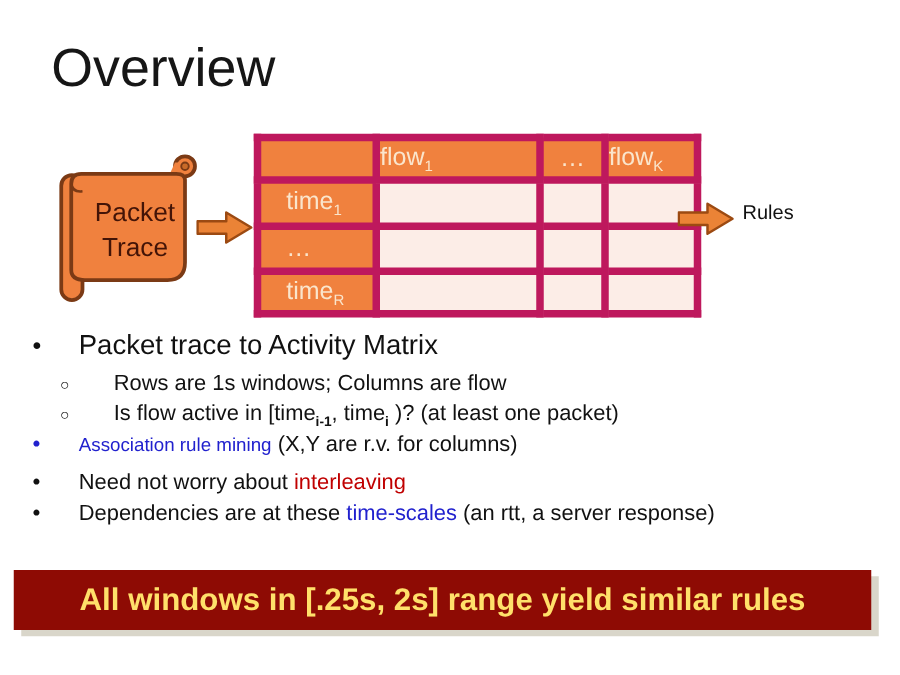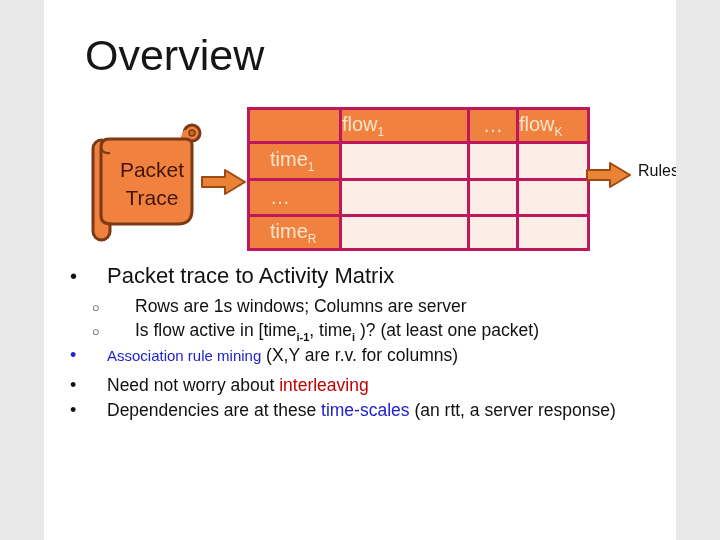--- a/index.html
+++ b/index.html
@@ -1,27 +1,27 @@
 <!DOCTYPE html>
 <html><head>
 <meta charset="utf-8">
 <style>
   html,body{margin:0;padding:0;background:#e9e9e9;}
   .stage{
-    position:relative;width:632px;height:540px;background:#ffffff;
+    position:relative;width:720px;height:540px;background:#ffffff;
     font-family:"Liberation Sans",sans-serif;overflow:hidden;margin:0 auto;
   }
   
   .title{position:absolute;left:41px;top:32px;font-size:43px;color:#161616;line-height:1.1;}
   
   .matrix-title{position:absolute;left:282px;top:81px;font-size:20px;color:#111;}
   .rules-label{position:absolute;left:594px;top:162px;font-size:16px;color:#111;}
   
   table.matrix{position:absolute;left:203px;top:107px;border-collapse:collapse;table-layout:fixed;}
-  table.matrix td,table.matrix th{border:3px solid #be185d;padding:0;font-weight:normal;}
+  table.matrix td,table.matrix th{border:6px solid #be185d;padding:0;font-weight:normal;}
   table.matrix .c0{width:69px;padding-left:20px;}
   table.matrix .c1{width:125px;}
   table.matrix .c2{width:46px;}
   table.matrix .c3{width:68px;}
   table.matrix tr.r0{height:34px;}
   table.matrix tr.r1{height:37px;}
   table.matrix tr.r2{height:36px;}
   table.matrix tr.r3{height:34px;}
   .hcell{background:#F0813E;color:#FAE5CC;font-size:20px;text-align:left;padding-left:9px;vertical-align:middle;}
   .hcell.center{text-align:center;padding-left:0;}
@@ -117,21 +117,21 @@
 
   <div class="rules-label">Rules</div>
 
   <div class="bline b1">
     <span class="mk">•</span>
     <span>Packet trace to Activity Matrix</span>
   </div>
 
   <div class="bline subline sub1">
     <span class="mk">○</span>
-    <span>Rows are 1s windows; Columns are server</span>
+    <span>Rows are 1s windows; Columns are flow</span>
   </div>
 
   <div class="bline subline sub2">
     <span class="mk">○</span>
     <span><span>Is flow active in [time</span><sub>i-1</sub><span>, time</span><sub>i</sub><span> )? (at least one packet)</span></span>
   </div>
 
   <div class="bline b2">
     <span class="mk blue">•</span>
     <span><span class="big-blue">Association rule mining</span><span> (X,Y are r.v. for columns)</span></span>
@@ -140,14 +140,17 @@
   <div class="bline b3">
     <span class="mk">•</span>
     <span><span>Need not worry about </span><span class="red">interleaving</span></span>
   </div>
 
   <div class="bline b4">
     <span class="mk">•</span>
     <span><span>Dependencies are at these </span><span class="blue">time-scales</span><span> (an rtt, a server response)</span></span>
   </div>
 
+  <div class="banner">
+    <span>All windows in [.25s, 2s] range yield similar rules</span>
+  </div>
 
 </div>
 
 </body></html>

